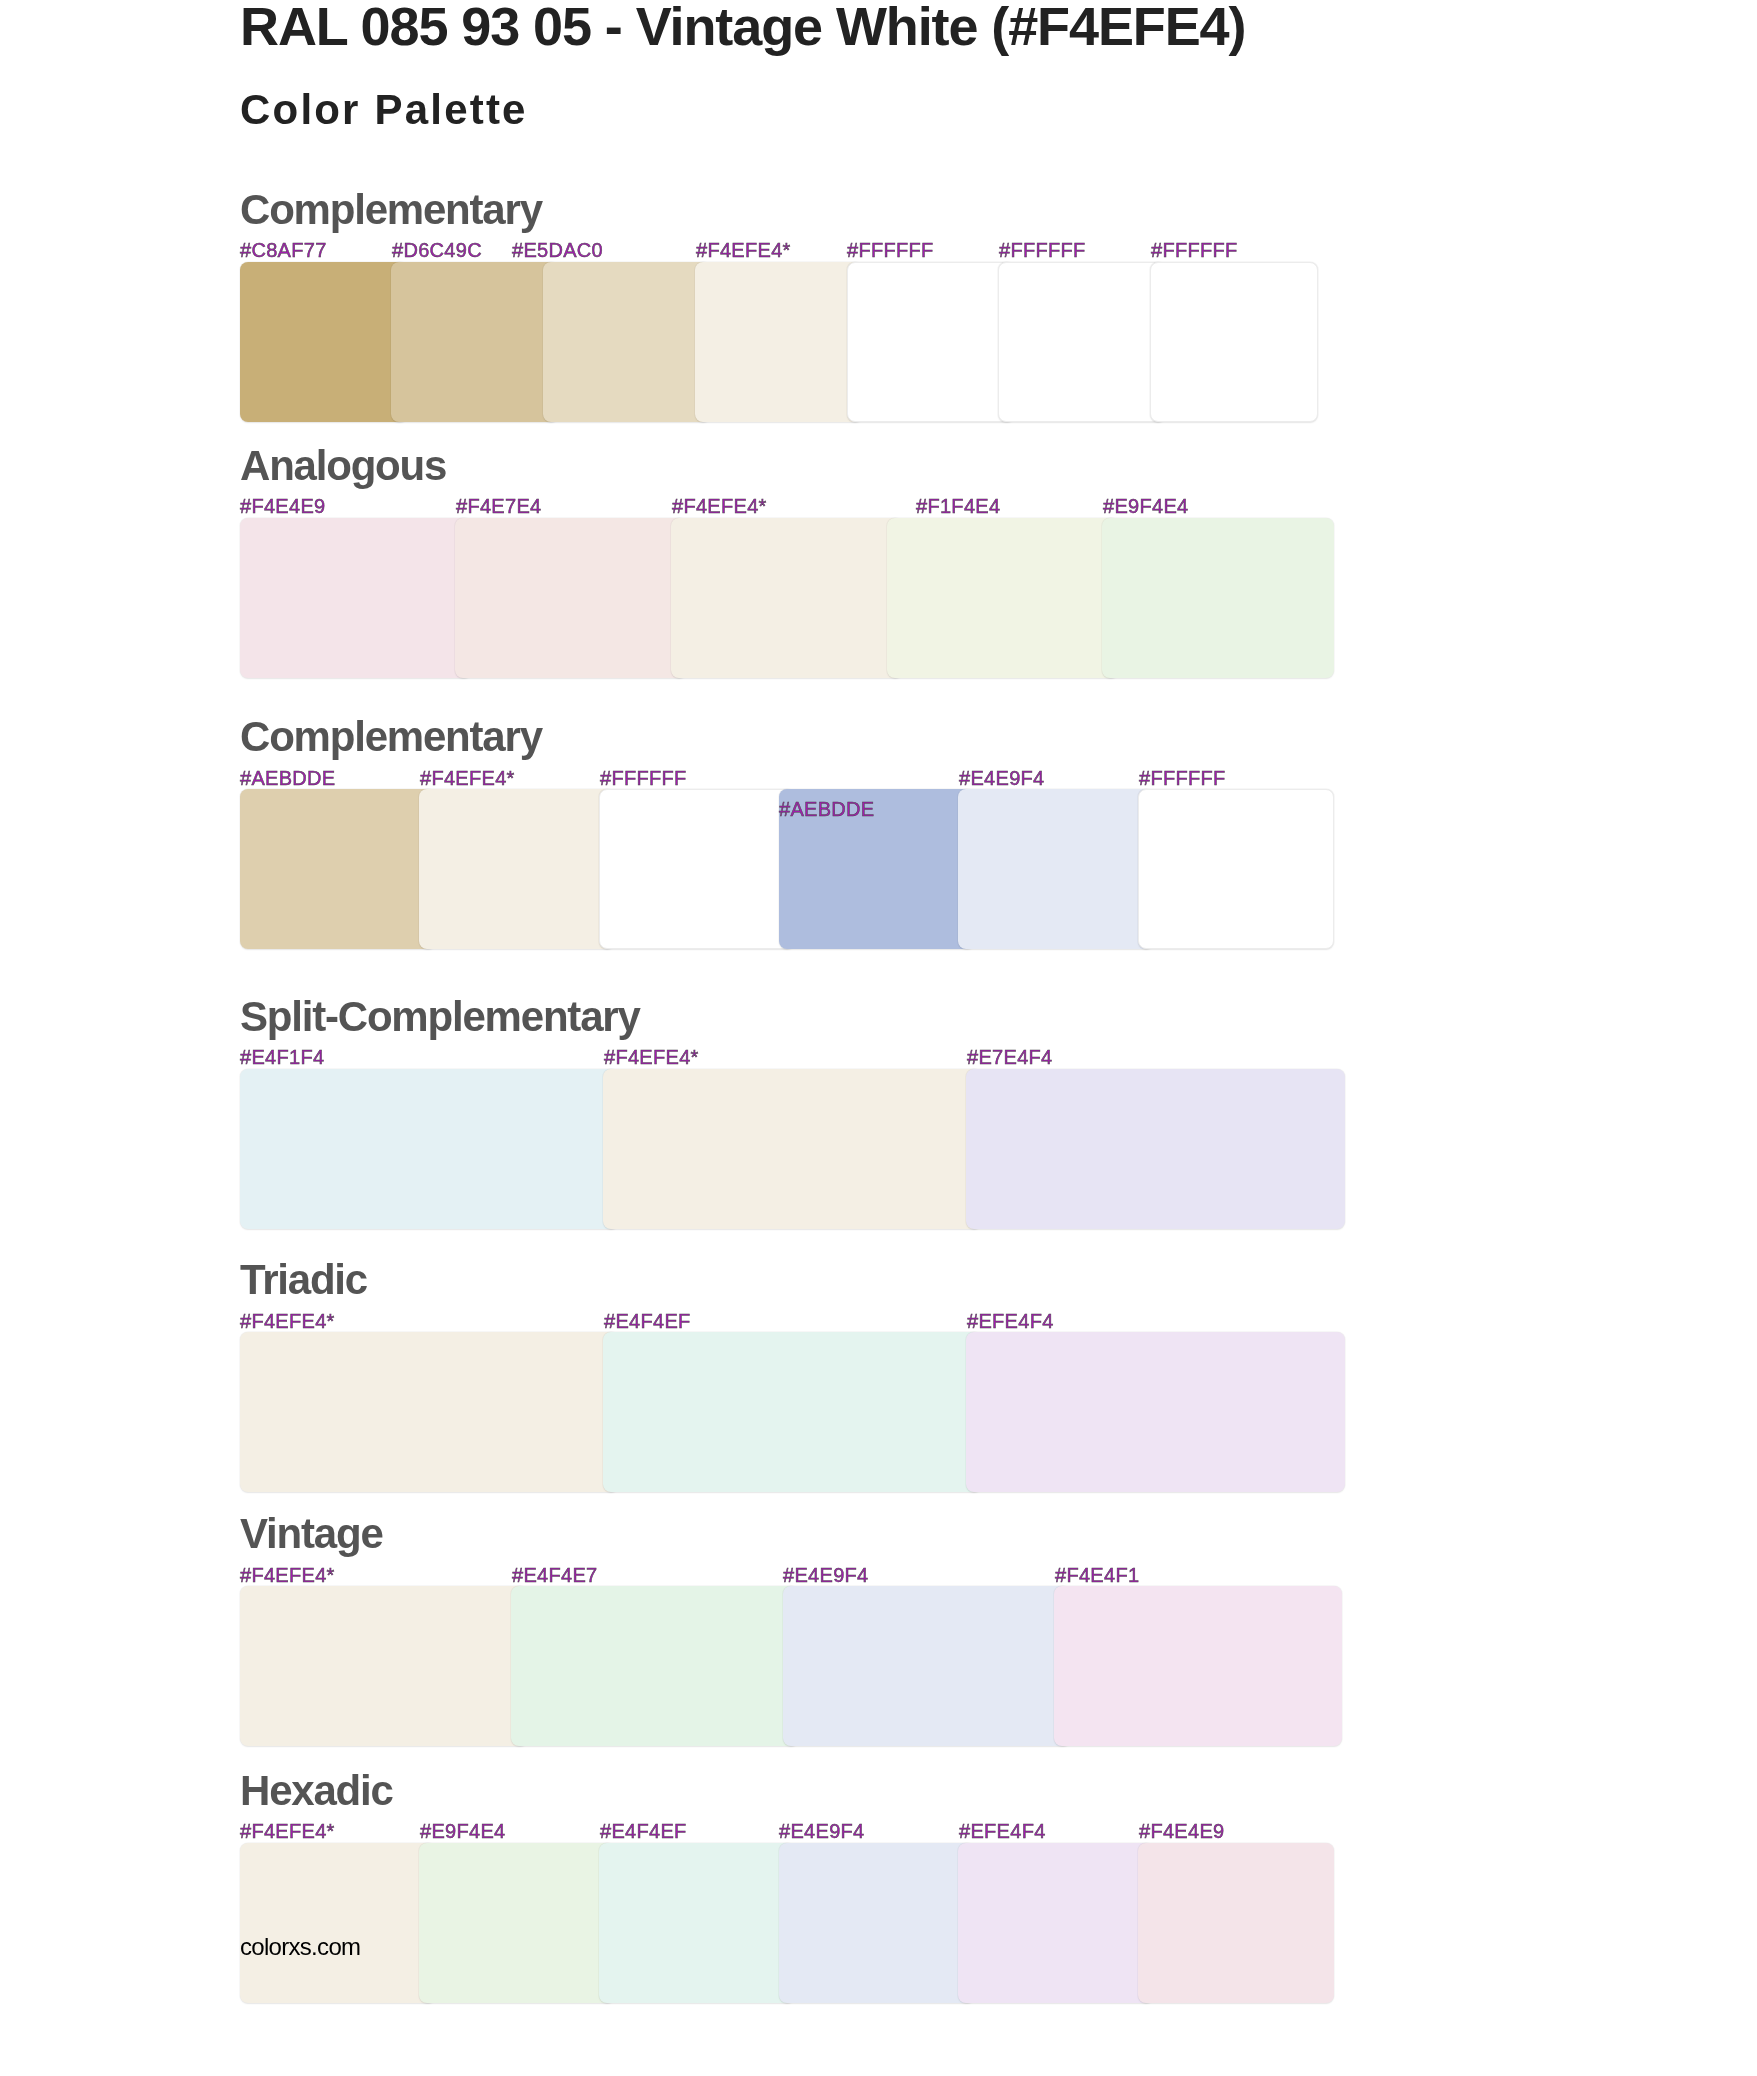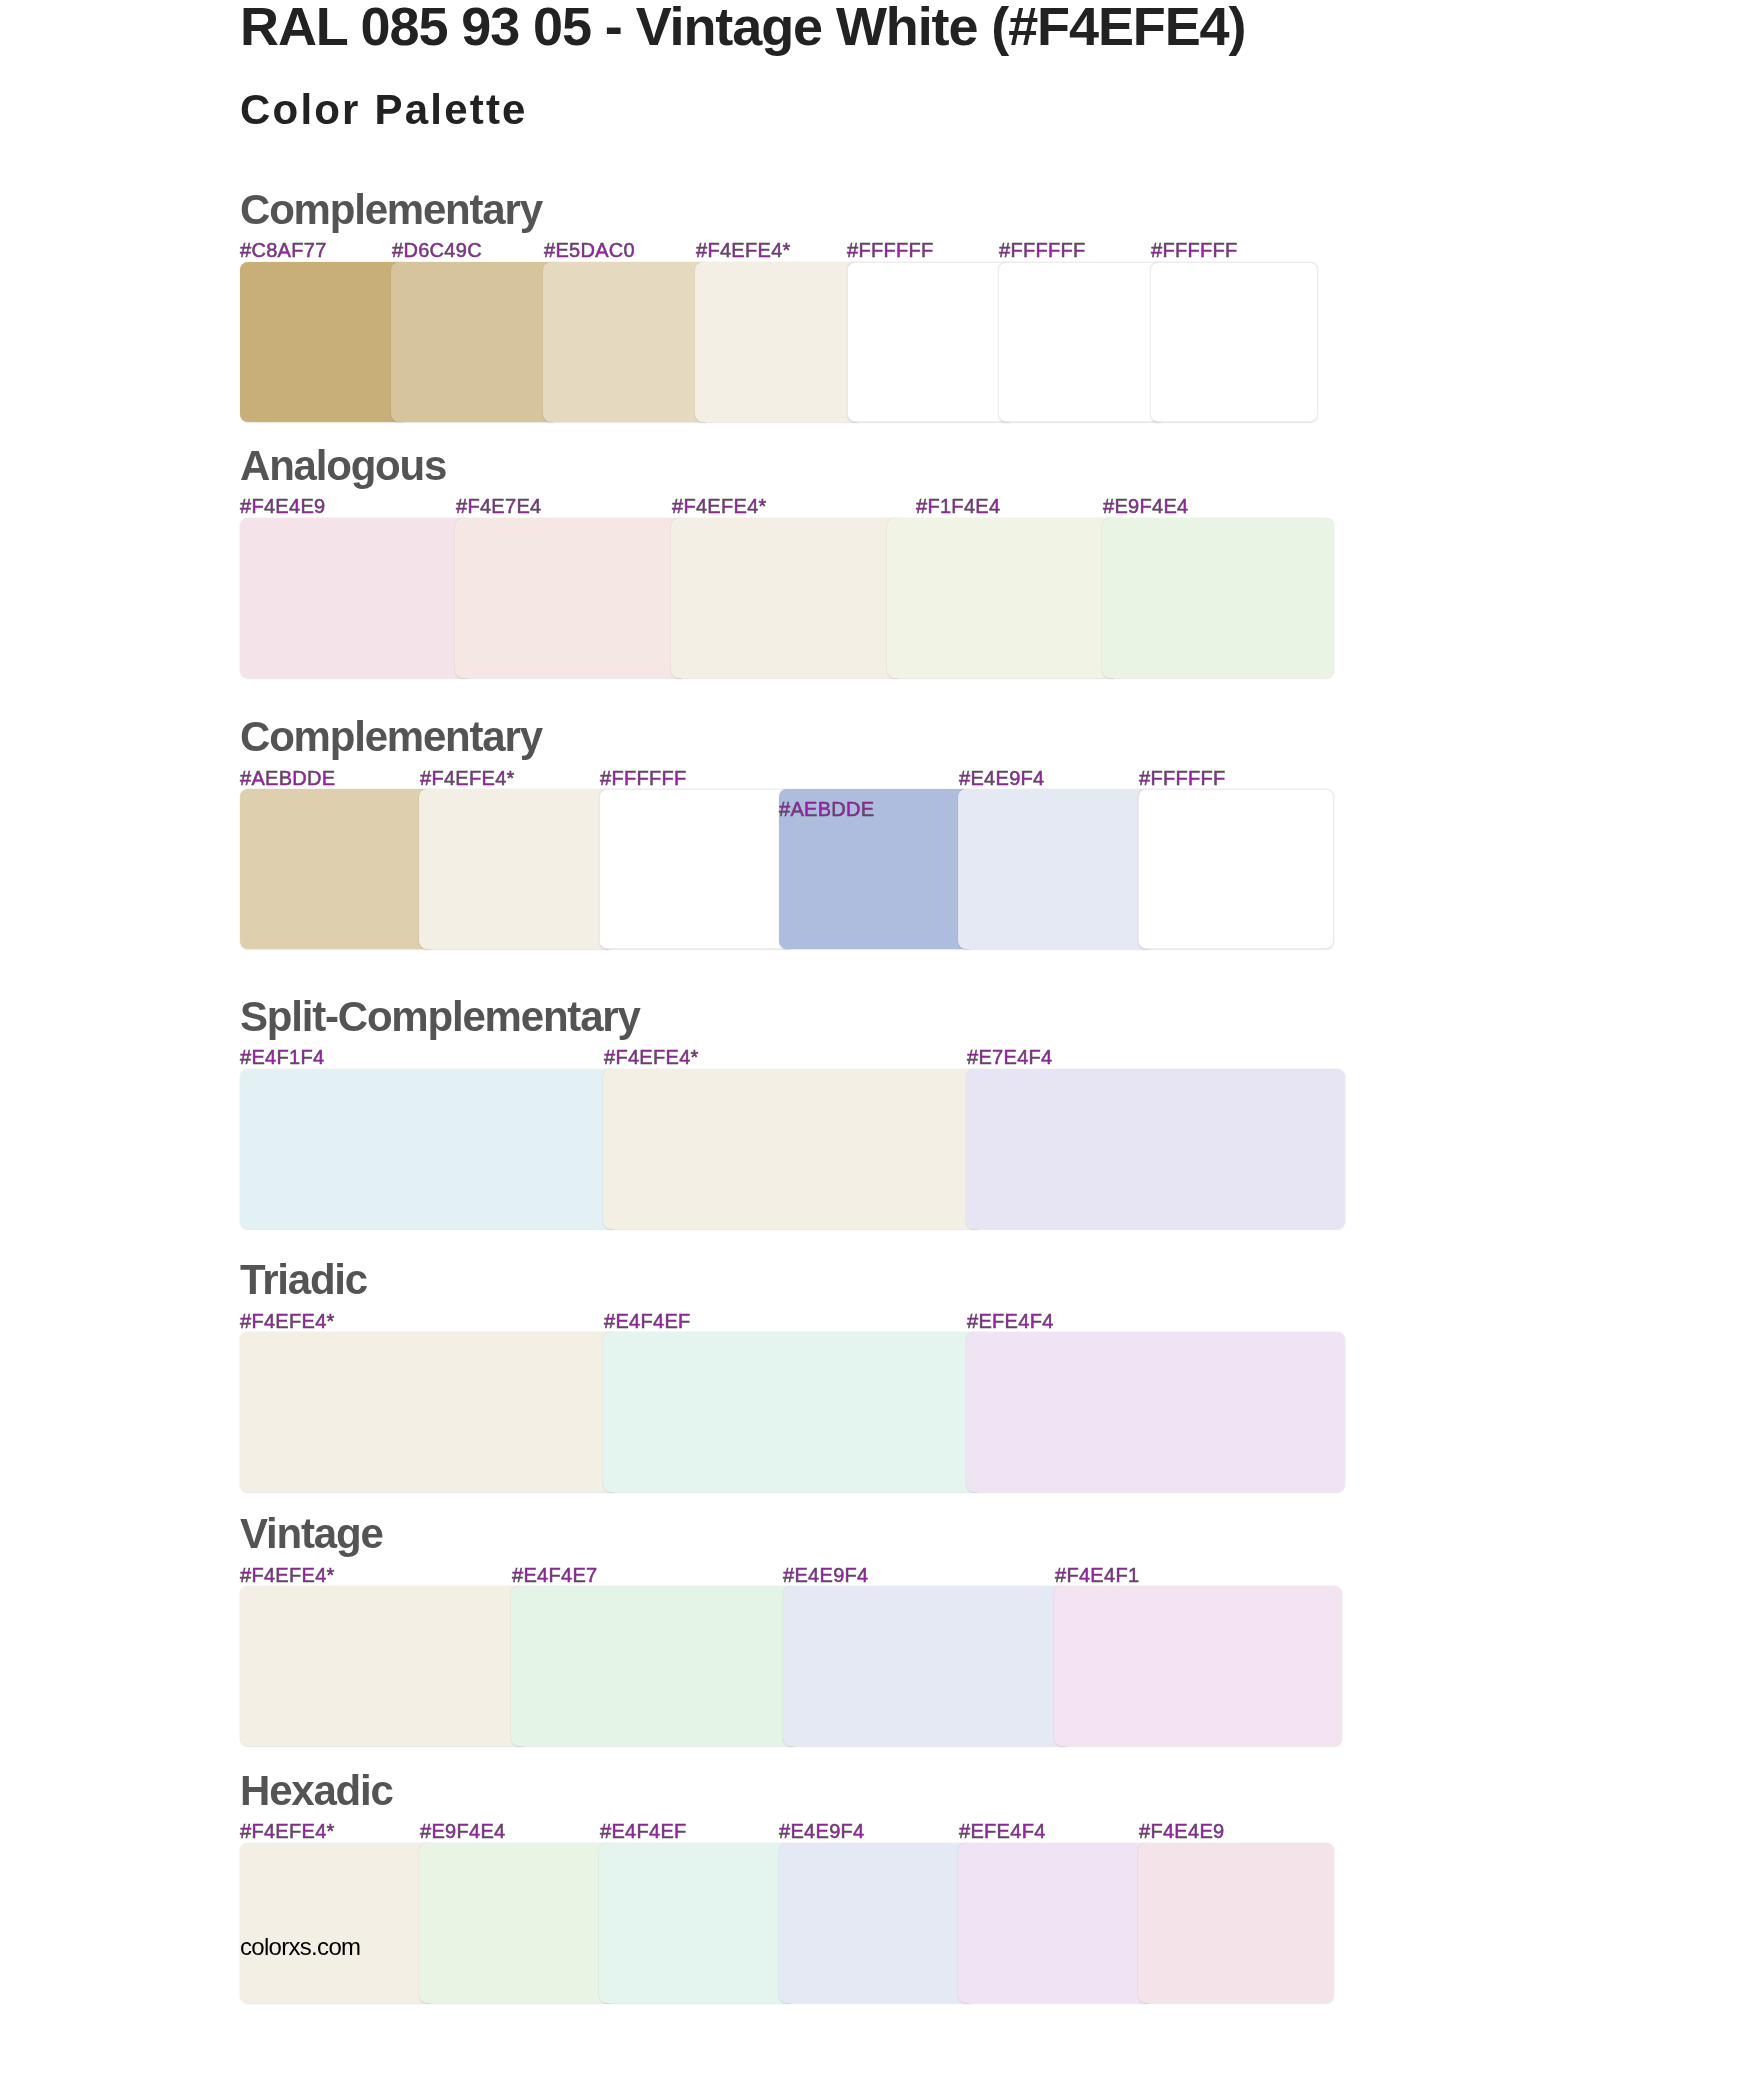--- a/index.html
+++ b/index.html
@@ -35,21 +35,21 @@
   <h2 class="ttl" id="subtitle">Color Palette</h2>
   <div id="sections">
       <div class="sec">
         <div class="sec-head" style="top: 189px;">Complementary</div>
         <div class="sw-row">
           <div class="sw" title="#C8AF77" style="left: 240px; top: 262px; width: 168px; height: 160px; background: rgb(200, 175, 119); z-index: 10;"></div>
           <div class="lab" style="left: 240px; top: 240px;">#C8AF77</div>
           <div class="sw" title="#D6C49C" style="left: 391px; top: 262px; width: 168px; height: 160px; background: rgb(214, 196, 156); z-index: 11;"></div>
           <div class="lab" style="left: 392px; top: 240px;">#D6C49C</div>
           <div class="sw" title="#E5DAC0" style="left: 543px; top: 262px; width: 168px; height: 160px; background: rgb(229, 218, 192); z-index: 12;"></div>
-          <div class="lab" style="left: 544px; top: 240px; text-align: right;">#E5DAC0</div>
+          <div class="lab" style="left: 512px; top: 240px; text-align: right;">#E5DAC0</div>
           <div class="sw" title="#F4EFE4" style="left: 695px; top: 262px; width: 168px; height: 160px; background: rgb(244, 239, 228); z-index: 13;"></div>
           <div class="lab" style="left: 696px; top: 240px;">#F4EFE4*</div>
           <div class="sw" title="#FFFFFF" style="left: 847px; top: 262px; width: 168px; height: 160px; background: rgb(255, 255, 255); z-index: 14; border: 0.8px solid rgb(236, 236, 236);"></div>
           <div class="lab" style="left: 847px; top: 240px;">#FFFFFF</div>
           <div class="sw" title="#FFFFFF" style="left: 998px; top: 262px; width: 168px; height: 160px; background: rgb(255, 255, 255); z-index: 15; border: 0.8px solid rgb(236, 236, 236);"></div>
           <div class="lab" style="left: 999px; top: 240px;">#FFFFFF</div>
           <div class="sw" title="#FFFFFF" style="left: 1150px; top: 262px; width: 168px; height: 160px; background: rgb(255, 255, 255); z-index: 16; border: 0.8px solid rgb(236, 236, 236);"></div>
           <div class="lab" style="left: 1151px; top: 240px;">#FFFFFF</div>
         </div>
       </div>

